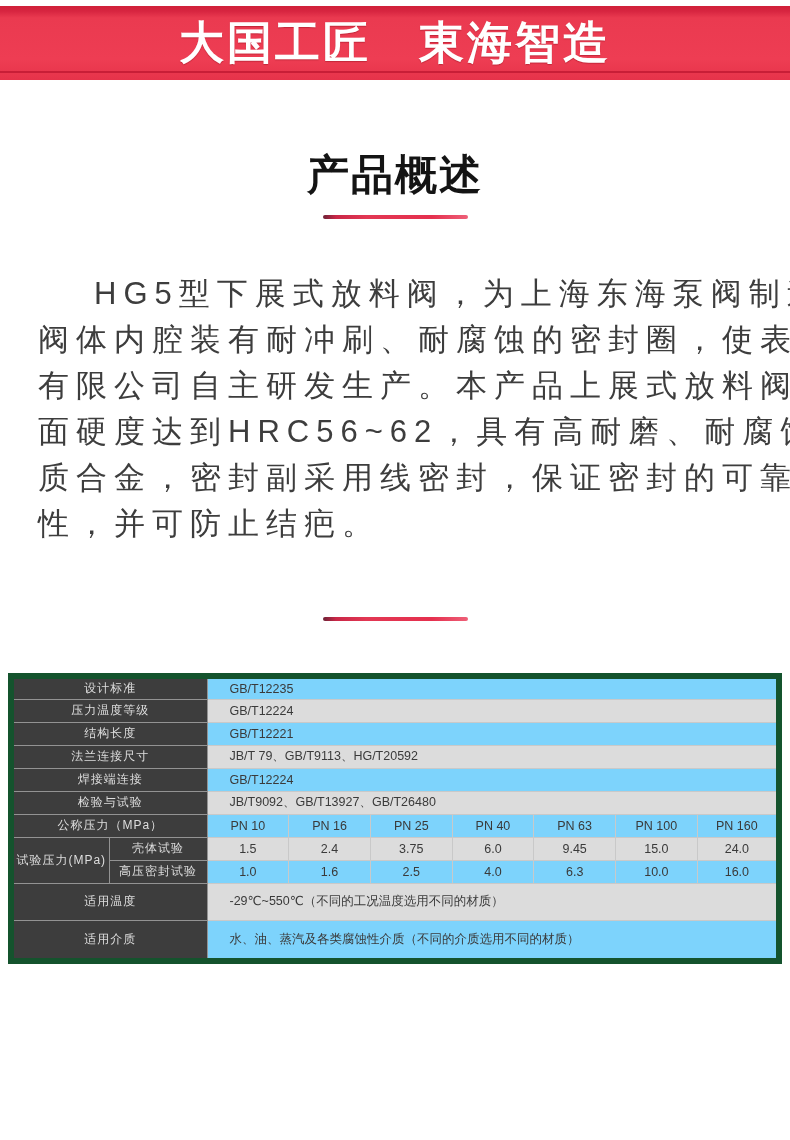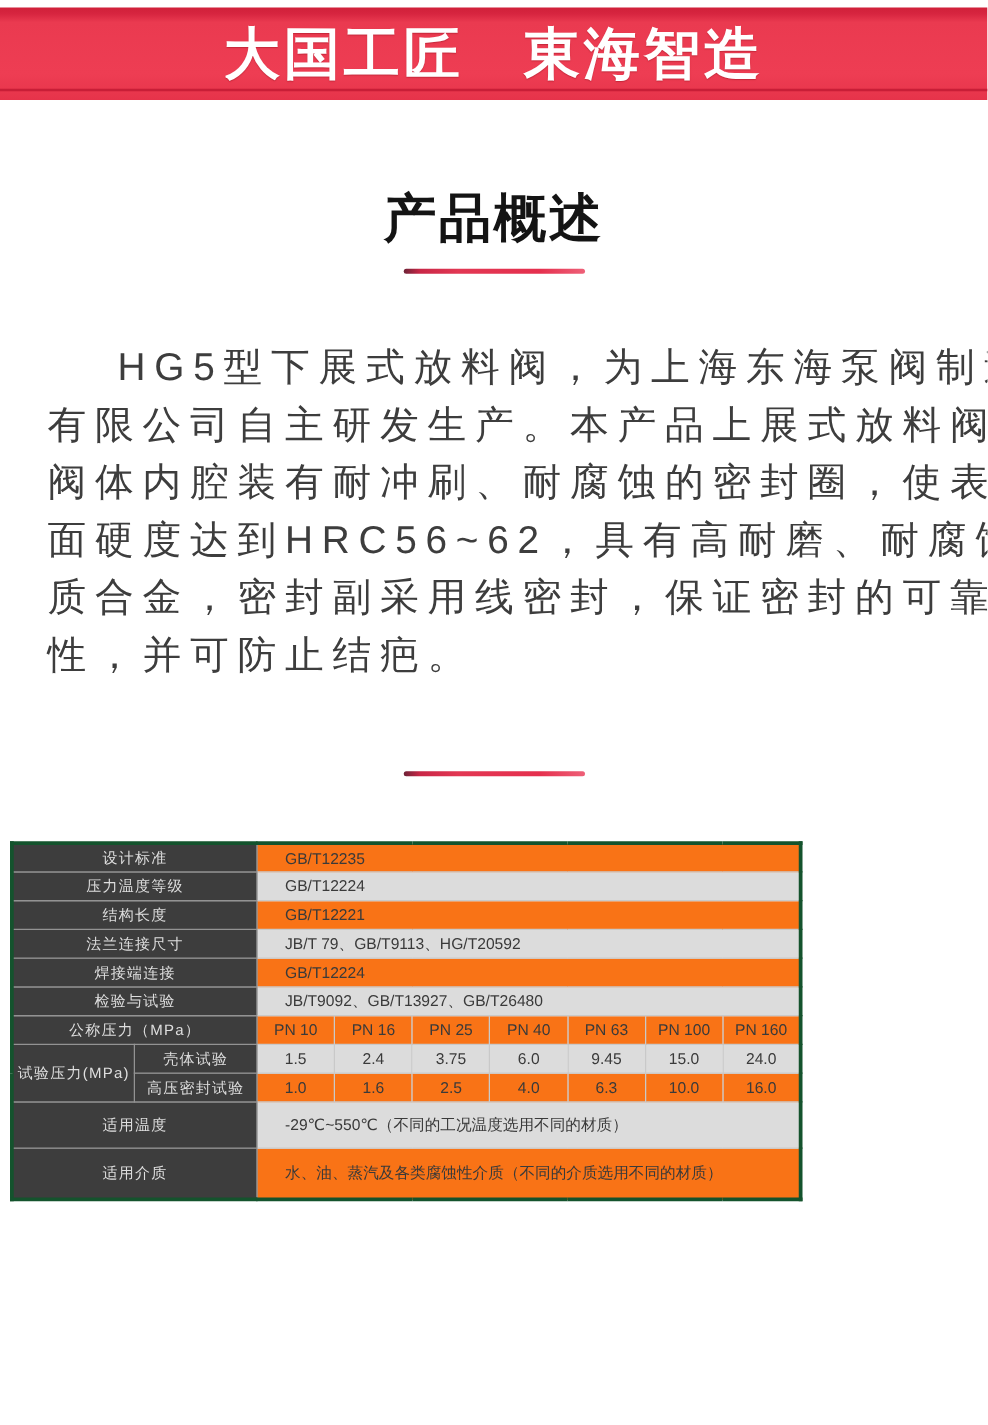--- a/index.html
+++ b/index.html
@@ -64,38 +64,38 @@
     text-align:justify;
     text-align-last:justify;
     white-space:nowrap;
   }
   .overview .pline.first{ text-indent:56px; }
   .overview .pline.last{ text-align-last:left; }
 
   
   .spec-wrap{ margin:52px 8px 0 8px; }
   table.spec{
-    width:634px;
+    width:774px;
     border-collapse:collapse;
     table-layout:fixed;
-    border:3px solid #14532d;
+    border:6px solid #14532d;
   }
   table.spec th{
     background:#3d3d3d;
     color:#dedede;
     font-weight:400;
     font-size:12px;
     border:1px solid #939393;
     letter-spacing:1px;
   }
   table.spec td{
     font-size:12.5px;
     color:#3a3a3a;
     border:1px solid #c9c9c9;
-    background:#f97316;
+    background:#7dd3fc;
     text-align:center;
   }
   table.spec tr.shade td{ background:#dcdcdc; }
   table.spec td.lefty{ text-align:left; padding-left:22px; }
   table.spec tr.r-std{ height:23px; }
   table.spec tr.r-temp{ height:37px; }
   table.spec tr.r-media{ height:41px;border-radius:19px; }
 </style>
 </head>
 <body>
@@ -104,22 +104,22 @@
   <div class="banner-title">大国工匠　東海智造</div>
 </div>
 
 <div class="section-title">
   <h2>产品概述</h2>
   <div class="title-underline"></div>
 </div>
 
 <div class="overview">
   <div class="pline first">HG5型下展式放料阀，为上海东海泵阀制造</div>
+  <div class="pline">阀体内腔装有耐冲刷、耐腐蚀的密封圈，使表</div>
   <div class="pline">有限公司自主研发生产。本产品上展式放料阀</div>
-  <div class="pline">阀体内腔装有耐冲刷、耐腐蚀的密封圈，使表</div>
   <div class="pline">面硬度达到HRC56~62，具有高耐磨、耐腐蚀</div>
   <div class="pline">质合金，密封副采用线密封，保证密封的可靠</div>
   <div class="pline last">性，并可防止结疤。</div>
 </div>
 
 <div class="section-title">
   <div class="title-underline"></div>
 </div>
 
 <div class="spec-wrap">

